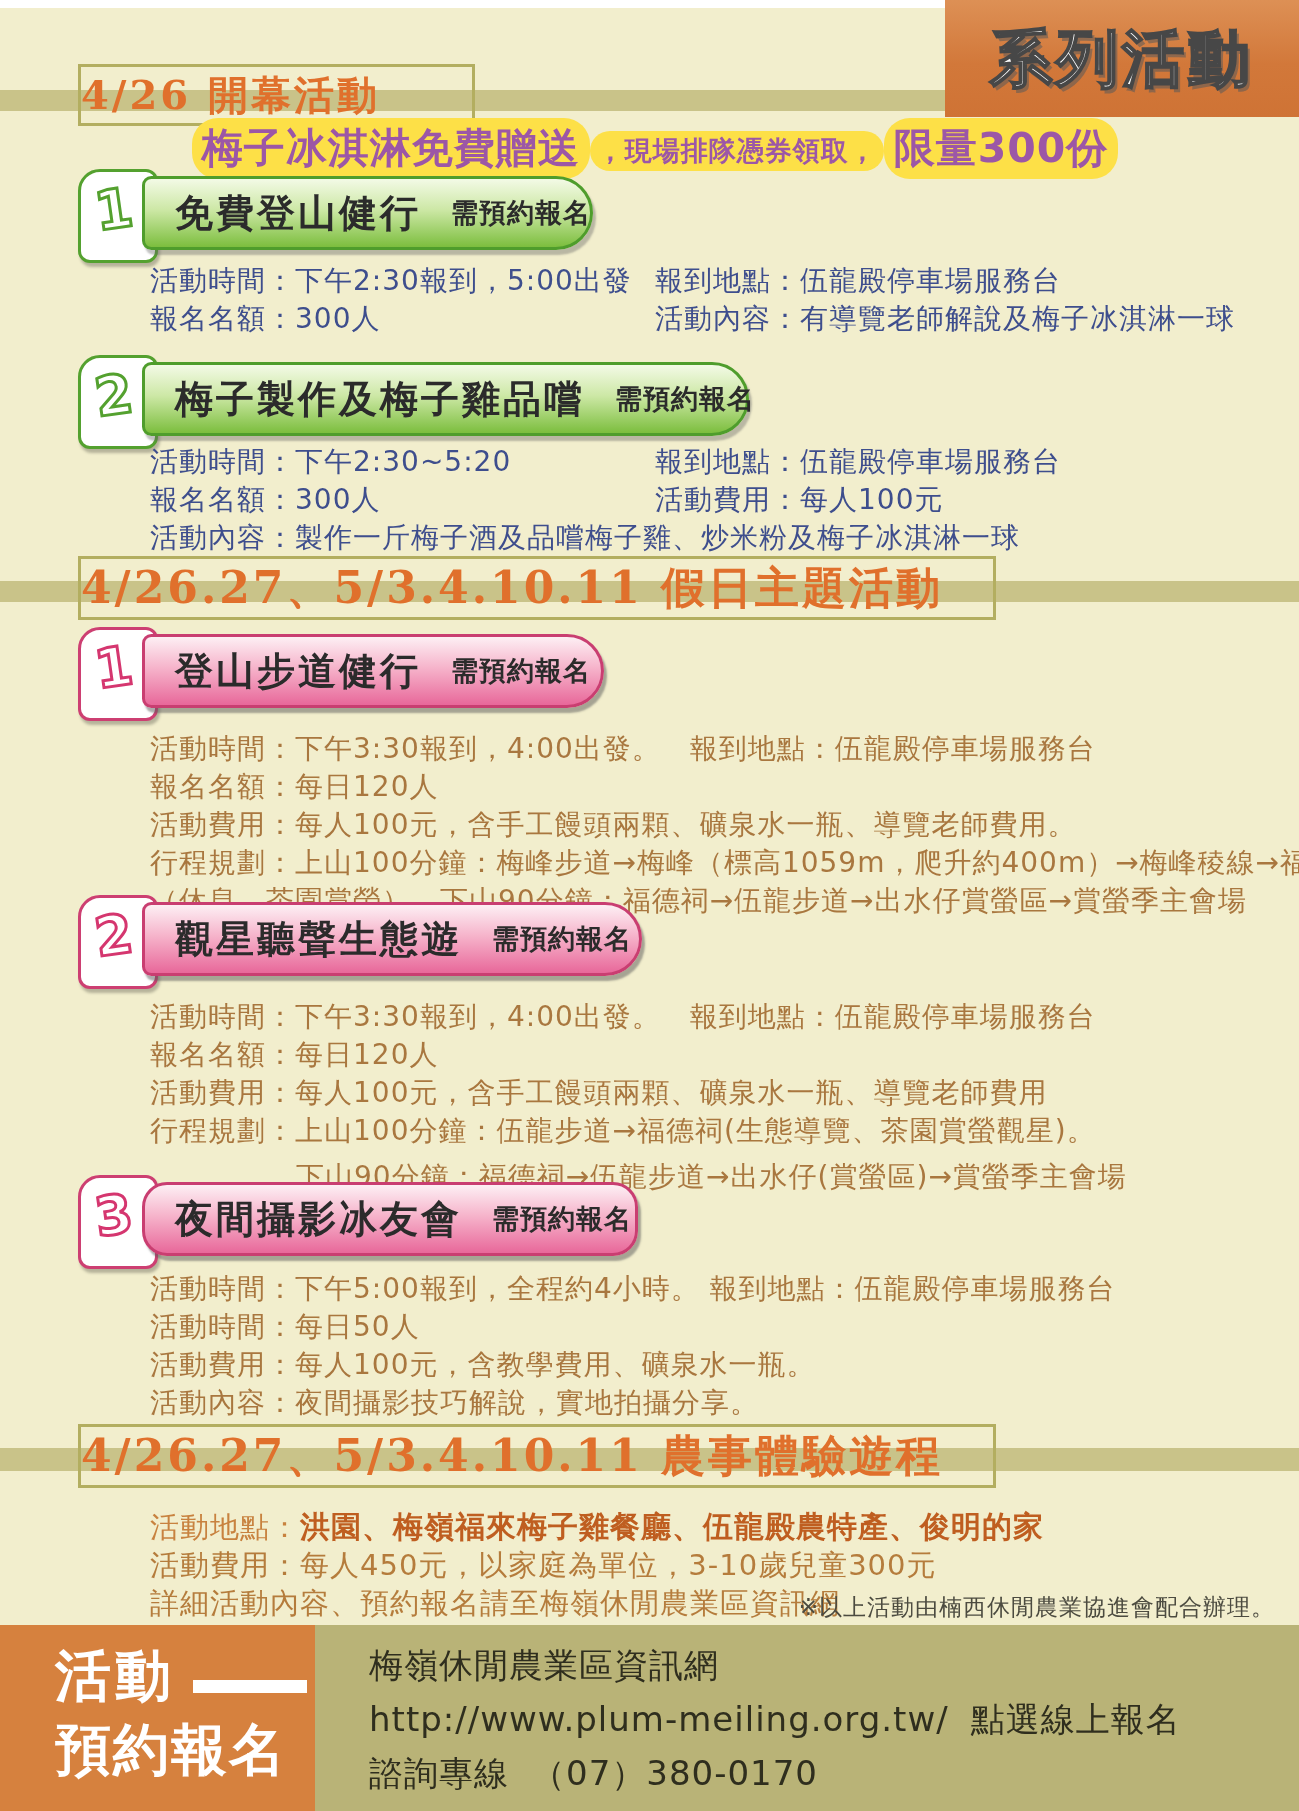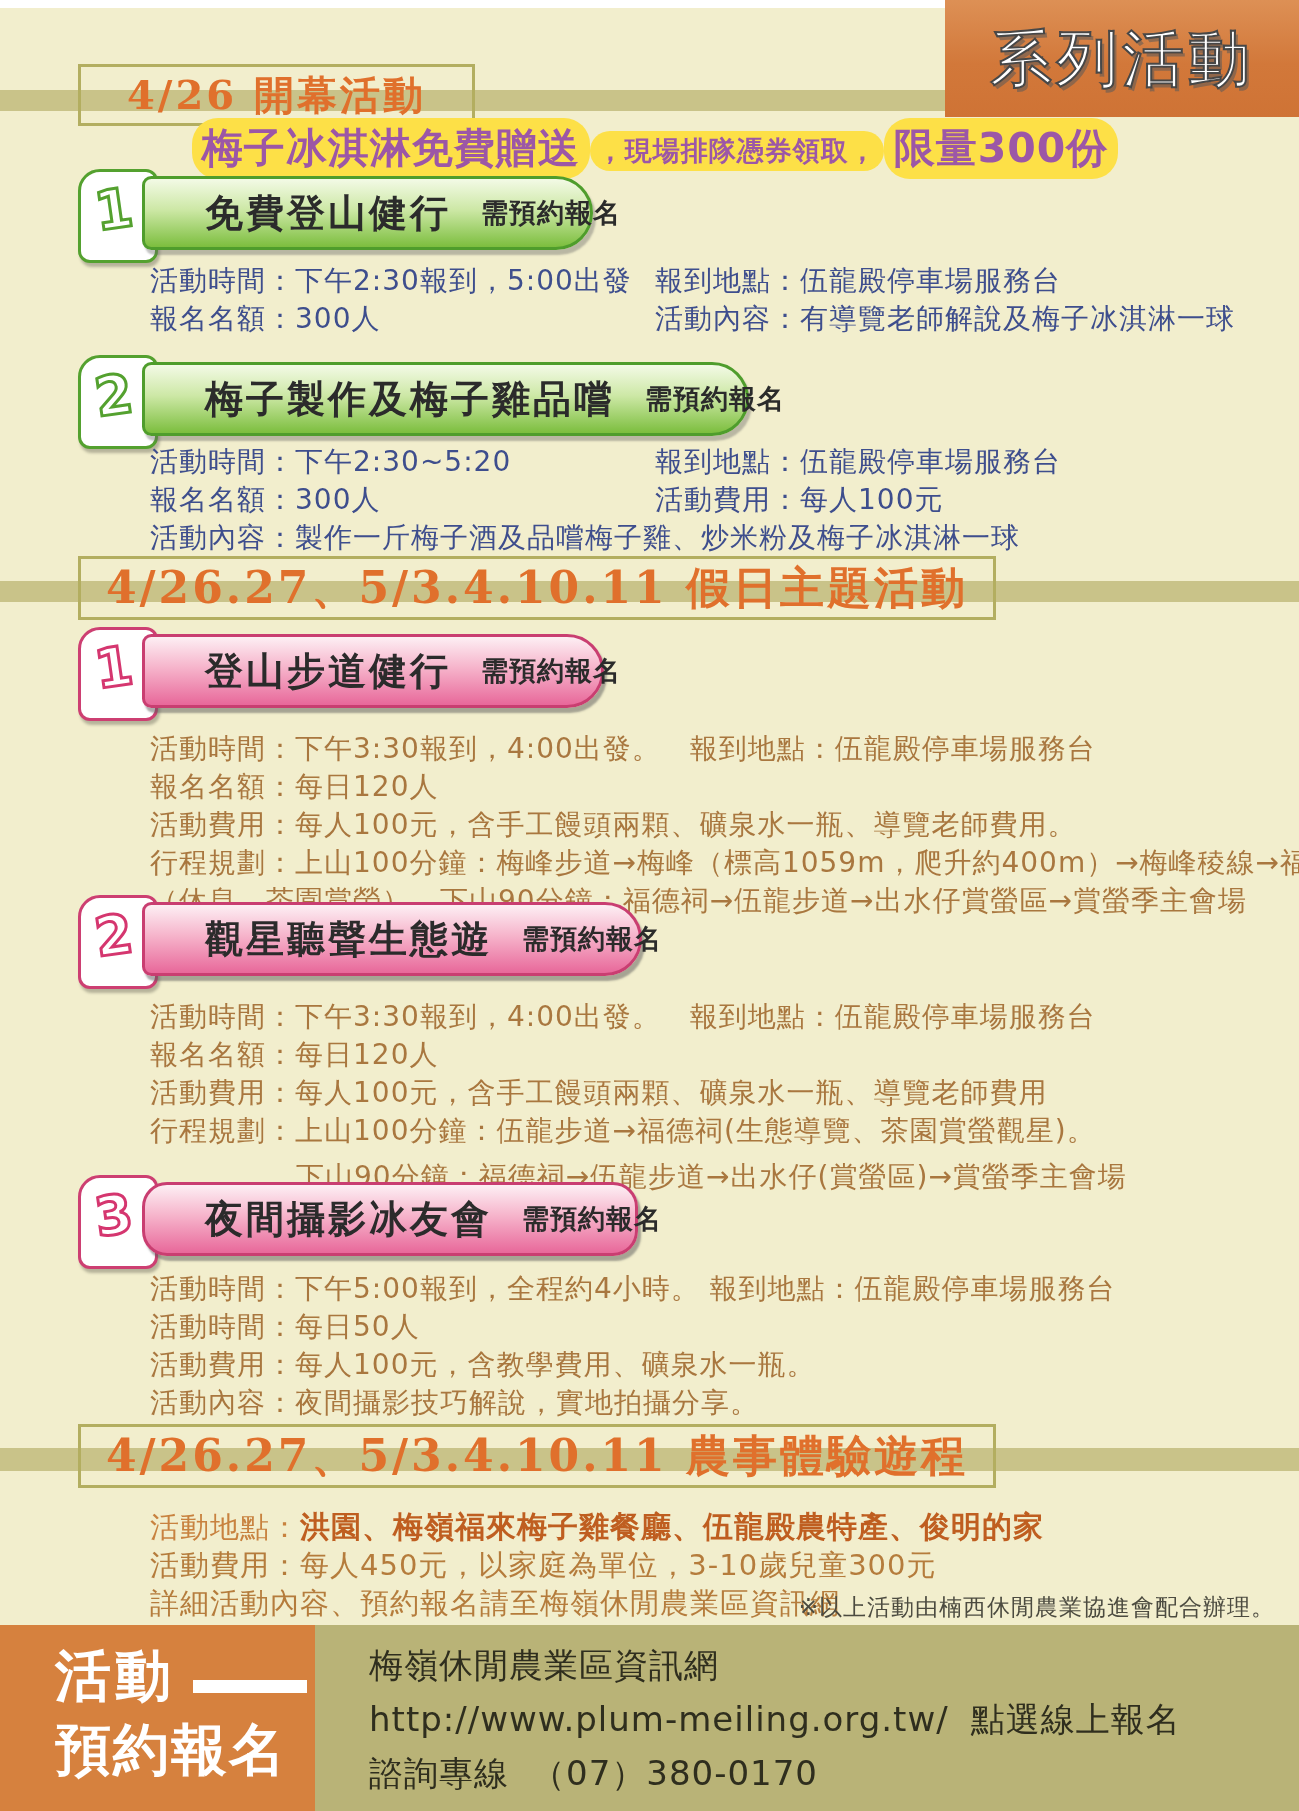--- a/index.html
+++ b/index.html
@@ -8,27 +8,27 @@
   .topstrip{position:absolute;left:0;top:0;width:100%;height:8px;background:#ffffff;z-index:1;}
   .band{position:absolute;left:0;width:100%;background:#c9c389;z-index:1;}
   .band1{top:90px;height:21px;}
   .band2{top:581px;height:21px;}
   .band3{top:1448px;height:23px;}
 
   
   .series{position:absolute;left:945px;top:0;width:354px;height:117px;z-index:3;
           background:linear-gradient(180deg,#dd9055 0%,#d2783a 55%,#cf7335 100%);
           display:flex;align-items:center;justify-content:center;}
-  .series span{font-size:62px;font-weight:normal;color:#ffffff;letter-spacing:4px;
+  .series span{font-size:62px;font-weight:bold;color:#ffffff;letter-spacing:4px;
                -webkit-text-stroke:2px #474747;text-shadow:3px 4px 0 rgba(90,90,90,.55);}
 
   
   .hdr-box{position:absolute;border:3px solid #b3ae60;z-index:2;display:flex;align-items:center;}
   .hdr-box .hdr-text{font-family:"DejaVu Serif",serif;font-weight:bold;color:#e0702c;
-                     letter-spacing:3px;width:100%;text-align:center;}
+                     letter-spacing:3px;width:100%;}
   .hdr1{left:78px;top:64px;width:391px;height:56px;}
   .hdr1 .hdr-text{font-size:40px;}
   .hdr2{left:78px;top:556px;width:912px;height:58px;}
   .hdr3{left:78px;top:1424px;width:912px;height:58px;}
   .hdr2 .hdr-text,.hdr3 .hdr-text{font-size:44px;}
 
   
   .promo{position:absolute;left:100px;top:118px;width:1110px;z-index:2;
          display:flex;align-items:baseline;justify-content:center;}
   .promo .seg{background:#fde047;border-radius:26px;color:#9c57a6;font-weight:bold;}
@@ -39,21 +39,21 @@
   .event{position:absolute;left:78px;height:74px;}
   .tab{position:absolute;left:0;top:-7px;width:74px;height:88px;background:#ffffff;
        border-radius:22px 12px 12px 12px;box-shadow:2px 4px 3px rgba(0,0,0,.25);z-index:2;}
   .tab.g{border:3px solid #54a12f;}
   .tab.p{border:3px solid #cd3f72;}
   .num{position:absolute;left:17px;top:2px;z-index:4;font-size:54px;font-weight:900;color:#ffffff;
        transform:rotate(-8deg);}
   .num.g{-webkit-text-stroke:3px #54a12f;}
   .num.p{-webkit-text-stroke:3px #d5366f;}
   .pill{position:absolute;left:64px;top:0;height:74px;box-sizing:border-box;z-index:3;
-        border-radius:10px 40px 40px 10px;display:flex;align-items:center;padding-left:60px;}
+        border-radius:10px 40px 40px 10px;display:flex;align-items:center;padding-left:30px;}
   .pill.g{border:3px solid #4f9d2c;box-shadow:3px 5px 2px rgba(100,100,100,.4);
           background:linear-gradient(180deg,#f3fae6 0%,#cde8a6 45%,#7cbe3e 100%);}
   .pill.p{border:3px solid #c93e71;box-shadow:3px 5px 2px rgba(90,90,90,.5);
           background:linear-gradient(180deg,#fdeff4 0%,#f6b4cb 45%,#e8689a 100%);}
   .pill-title{font-size:38px;font-weight:bold;color:#2b2b2b;letter-spacing:3px;white-space:nowrap;}
   .pill-badge{font-size:27px;font-weight:bold;color:#2b2b2b;margin-left:30px;letter-spacing:1px;white-space:nowrap;}
 
   
   .details{position:absolute;left:150px;font-size:28px;line-height:38px;letter-spacing:1px;z-index:2;}
   .details.blue{color:#3e4e8d;}

